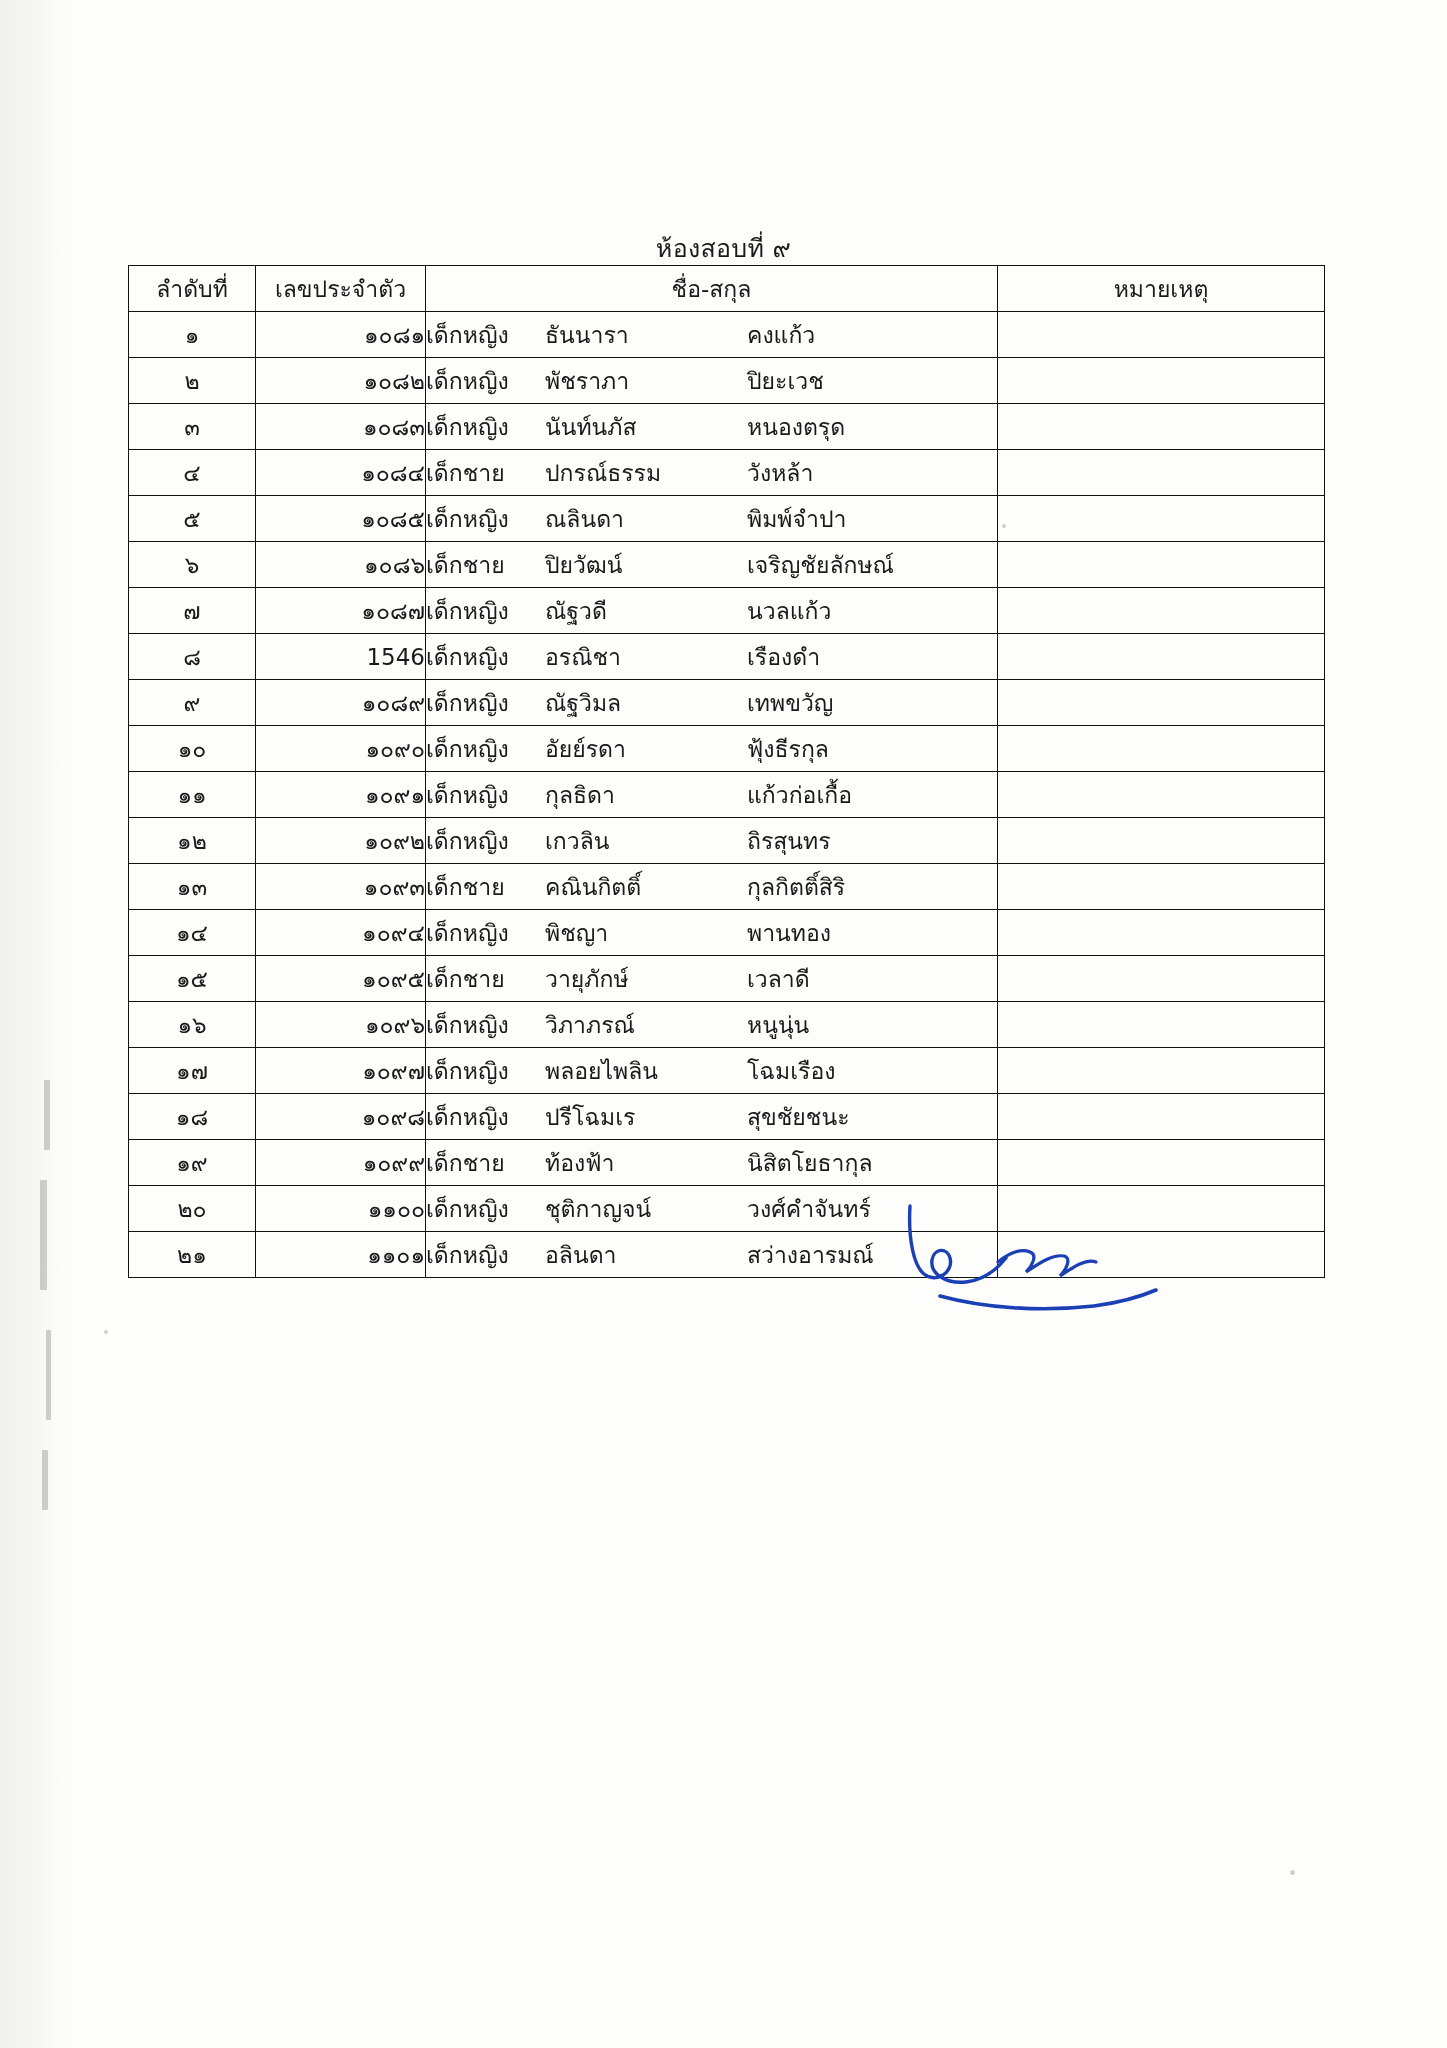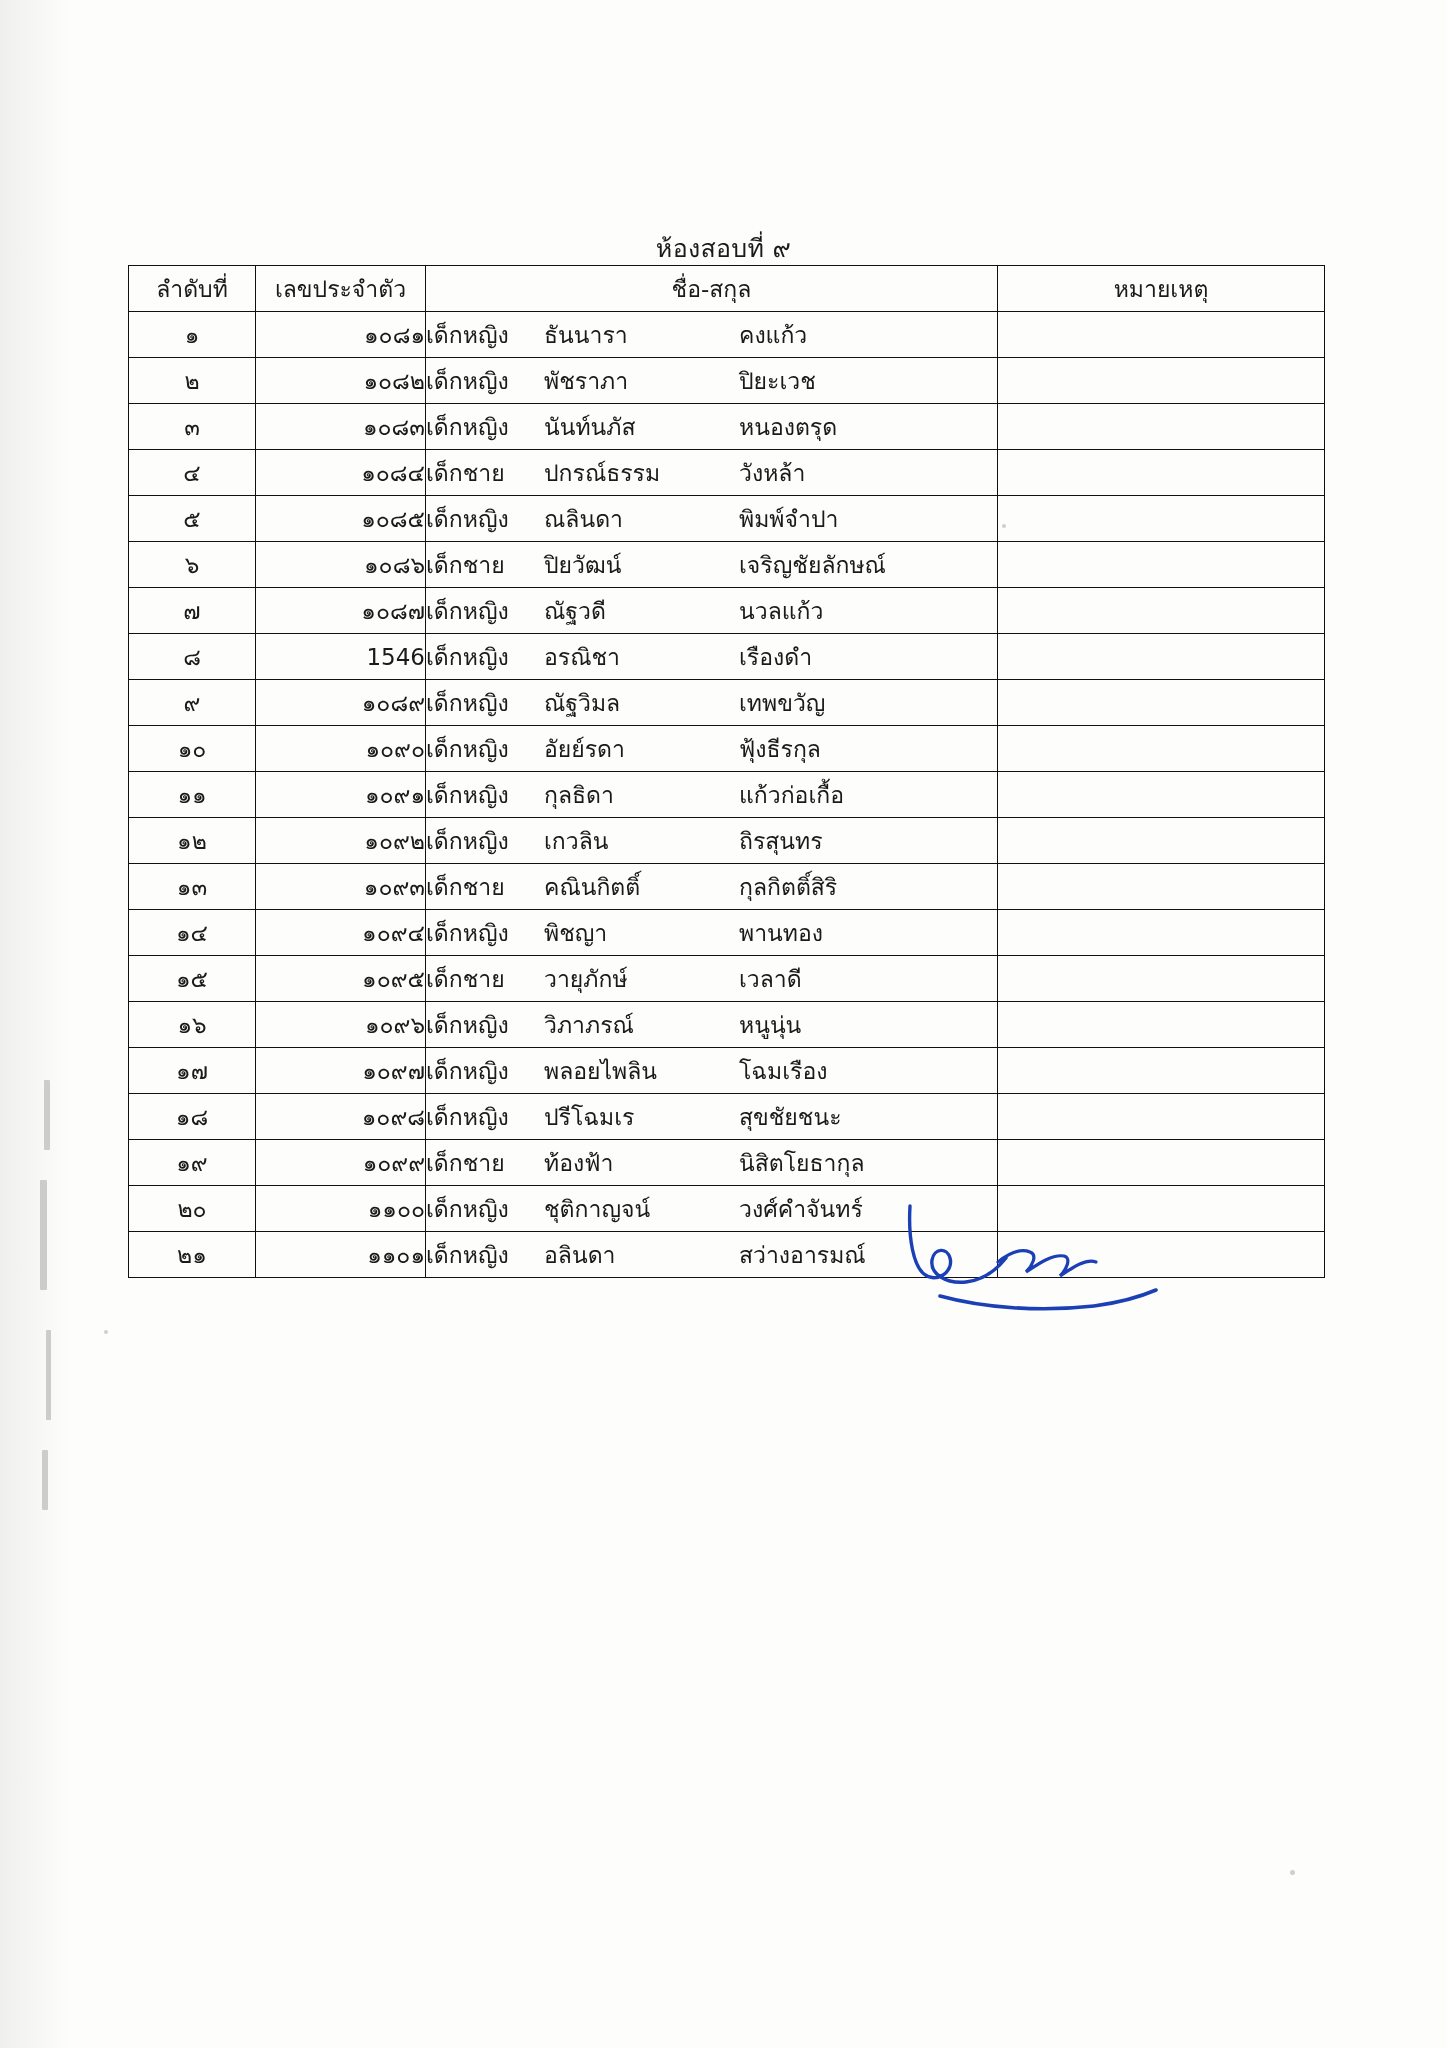--- a/index.html
+++ b/index.html
@@ -76,33 +76,33 @@
   td.cell-no  { text-align: center; }
   td.cell-id  { text-align: right; }
   td.cell-note{ }
 
   td.cell-name {
     padding-left: 10px;
   }
   .name-row {
     display: flex;
     align-items: baseline;
+    gap: 7px;
   }
   .prefix {
     display: inline-block;
     width: 112px;
     flex: 0 0 112px;
     white-space: nowrap;
   }
   .given {
     display: inline-block;
     width: 195px;
     flex: 0 0 195px;
     white-space: nowrap;
-    margin-left: 6px;
   }
   .surname {
     display: inline-block;
     white-space: nowrap;
   }
 
   
   .signature {
     position: absolute;
     left: 880px;

